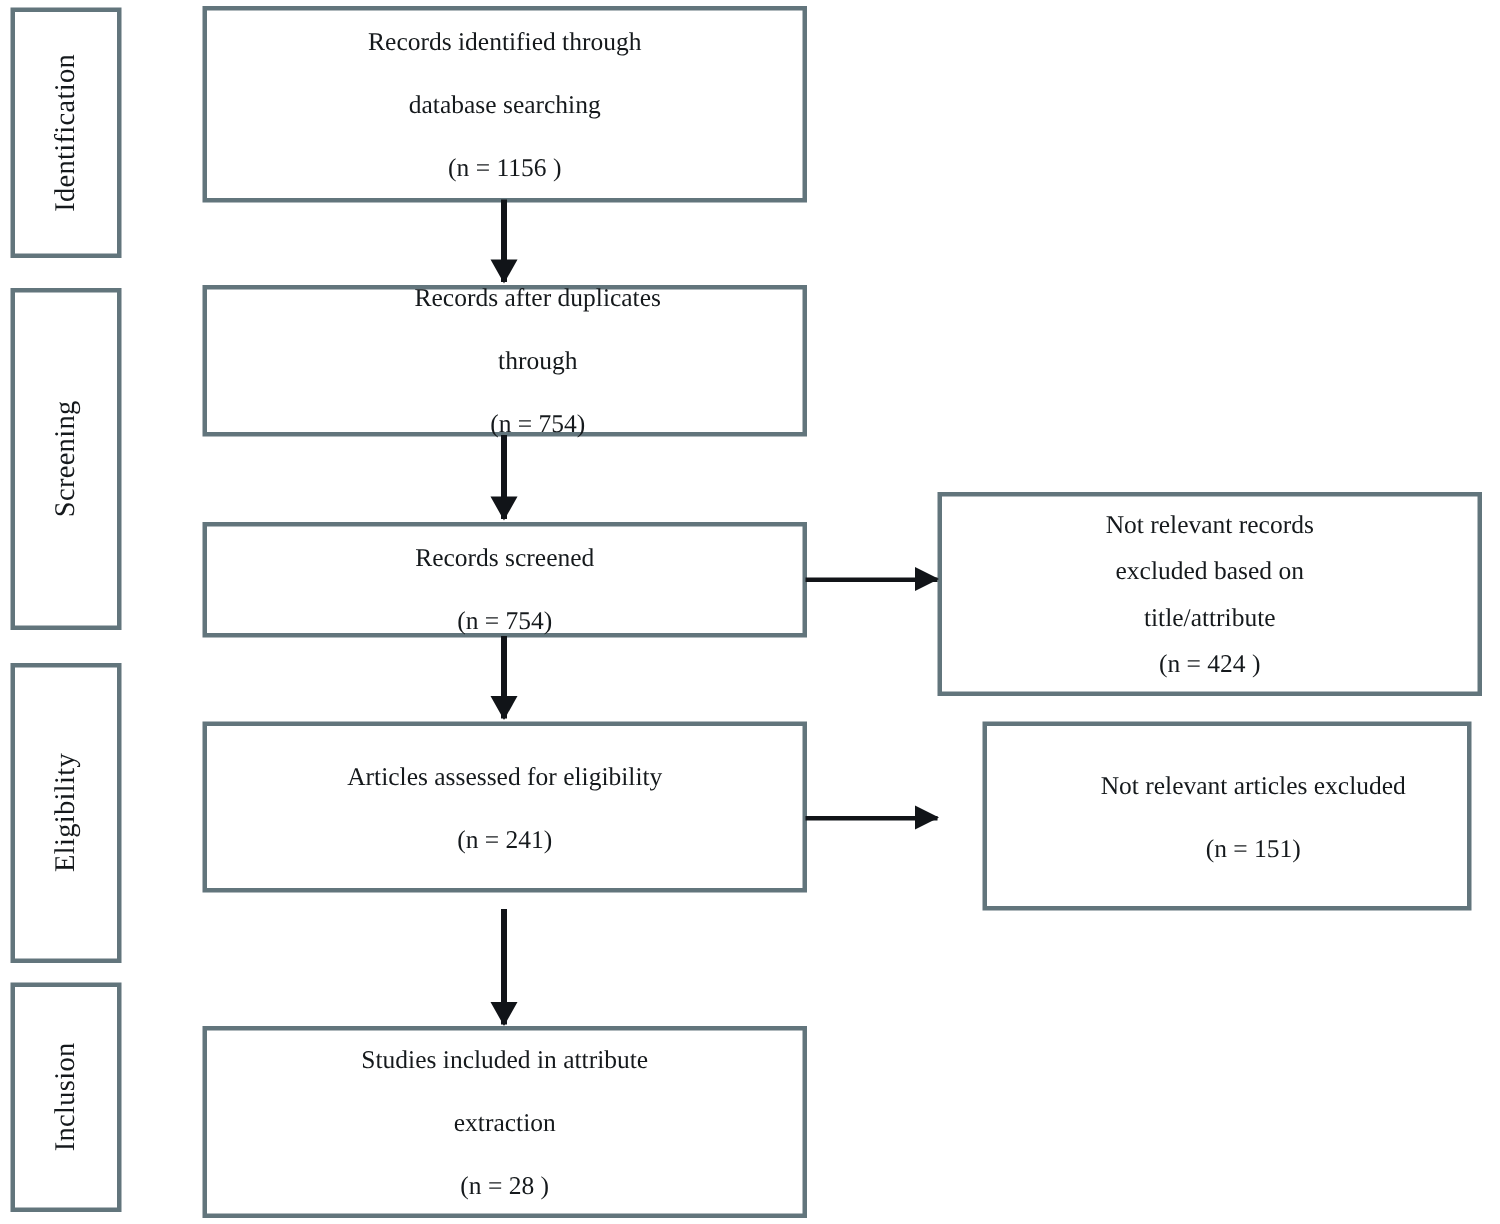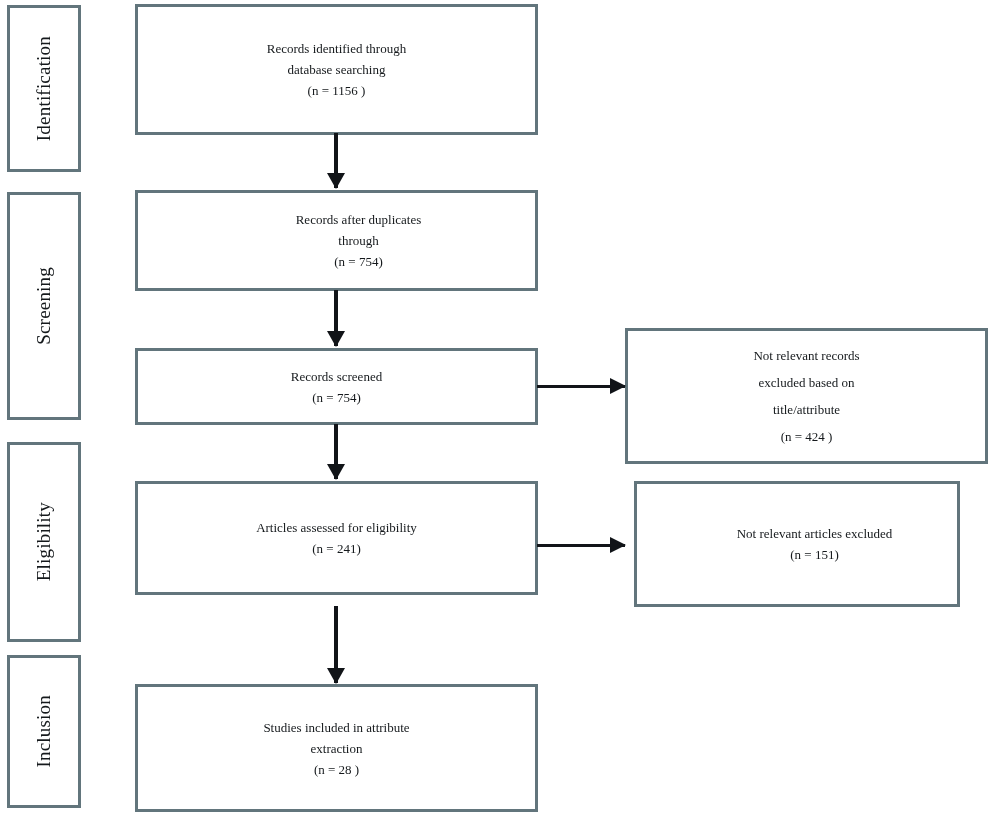--- a/index.html
+++ b/index.html
@@ -40,27 +40,27 @@
     border: 3px solid #62757c;
     background: #ffffff;
     box-sizing: border-box;
     display: flex;
     flex-direction: column;
     align-items: center;
     justify-content: center;
     text-align: center;
   }
   .flow-box .line {
-    font-size: 13px;
+    font-size: 17px;
     line-height: 1.0;
     white-space: nowrap;
     color: #15191c;
   }
   .flow-box .line + .line {
-    margin-top: 8px;
+    margin-top: 25px;
   }
   .flow-box.tight .line + .line {
     margin-top: 14px;
     text-align: right;
   }
   
   .v-arrow {
     position: absolute;
     width: 0;
   }
@@ -133,21 +133,21 @@
     <span class="line">database searching</span>
     <span class="line">(n = 1156 )</span>
   </div>
 
   <div class="flow-box" style="left:135px; top:190px; width:403px; height:101px;padding-left:44px;">
     <span class="line">Records after duplicates</span>
     <span class="line">through</span>
     <span class="line">(n = 754)</span>
   </div>
 
-  <div class="flow-box" style="left:135px; top:348px; width:403px; height:77px;">
+  <div class="flow-box" style="left:135px; top:348px; width:403px; height:77px;justify-content:flex-end;">
     <span class="line">Records screened</span>
     <span class="line">(n = 754)</span>
   </div>
 
   <div class="flow-box" style="left:135px; top:481px; width:403px; height:114px;">
     <span class="line">Articles assessed for eligibility</span>
     <span class="line">(n = 241)</span>
   </div>
 
   <div class="flow-box" style="left:135px; top:684px; width:403px; height:128px;">
@@ -156,21 +156,21 @@
     <span class="line">(n = 28 )</span>
   </div>
 
   <div class="flow-box tight" style="left:625px; top:328px; width:363px; height:136px;">
     <span class="line">Not relevant records</span>
     <span class="line">excluded based on</span>
     <span class="line">title/attribute</span>
     <span class="line">(n = 424 )</span>
   </div>
 
-  <div class="flow-box" style="left:634px; top:481px; width:326px; height:126px;padding-left:35px;">
+  <div class="flow-box" style="left:655px; top:481px; width:326px; height:126px;padding-left:35px;">
     <span class="line">Not relevant articles excluded</span>
     <span class="line">(n = 151)</span>
   </div>
 
   <div class="v-arrow" style="left:336px; top:133px; height:55px;">
     <span class="shaft"></span>
     <span class="head"></span>
   </div>
 
   <div class="v-arrow" style="left:336px; top:290px; height:56px;">

